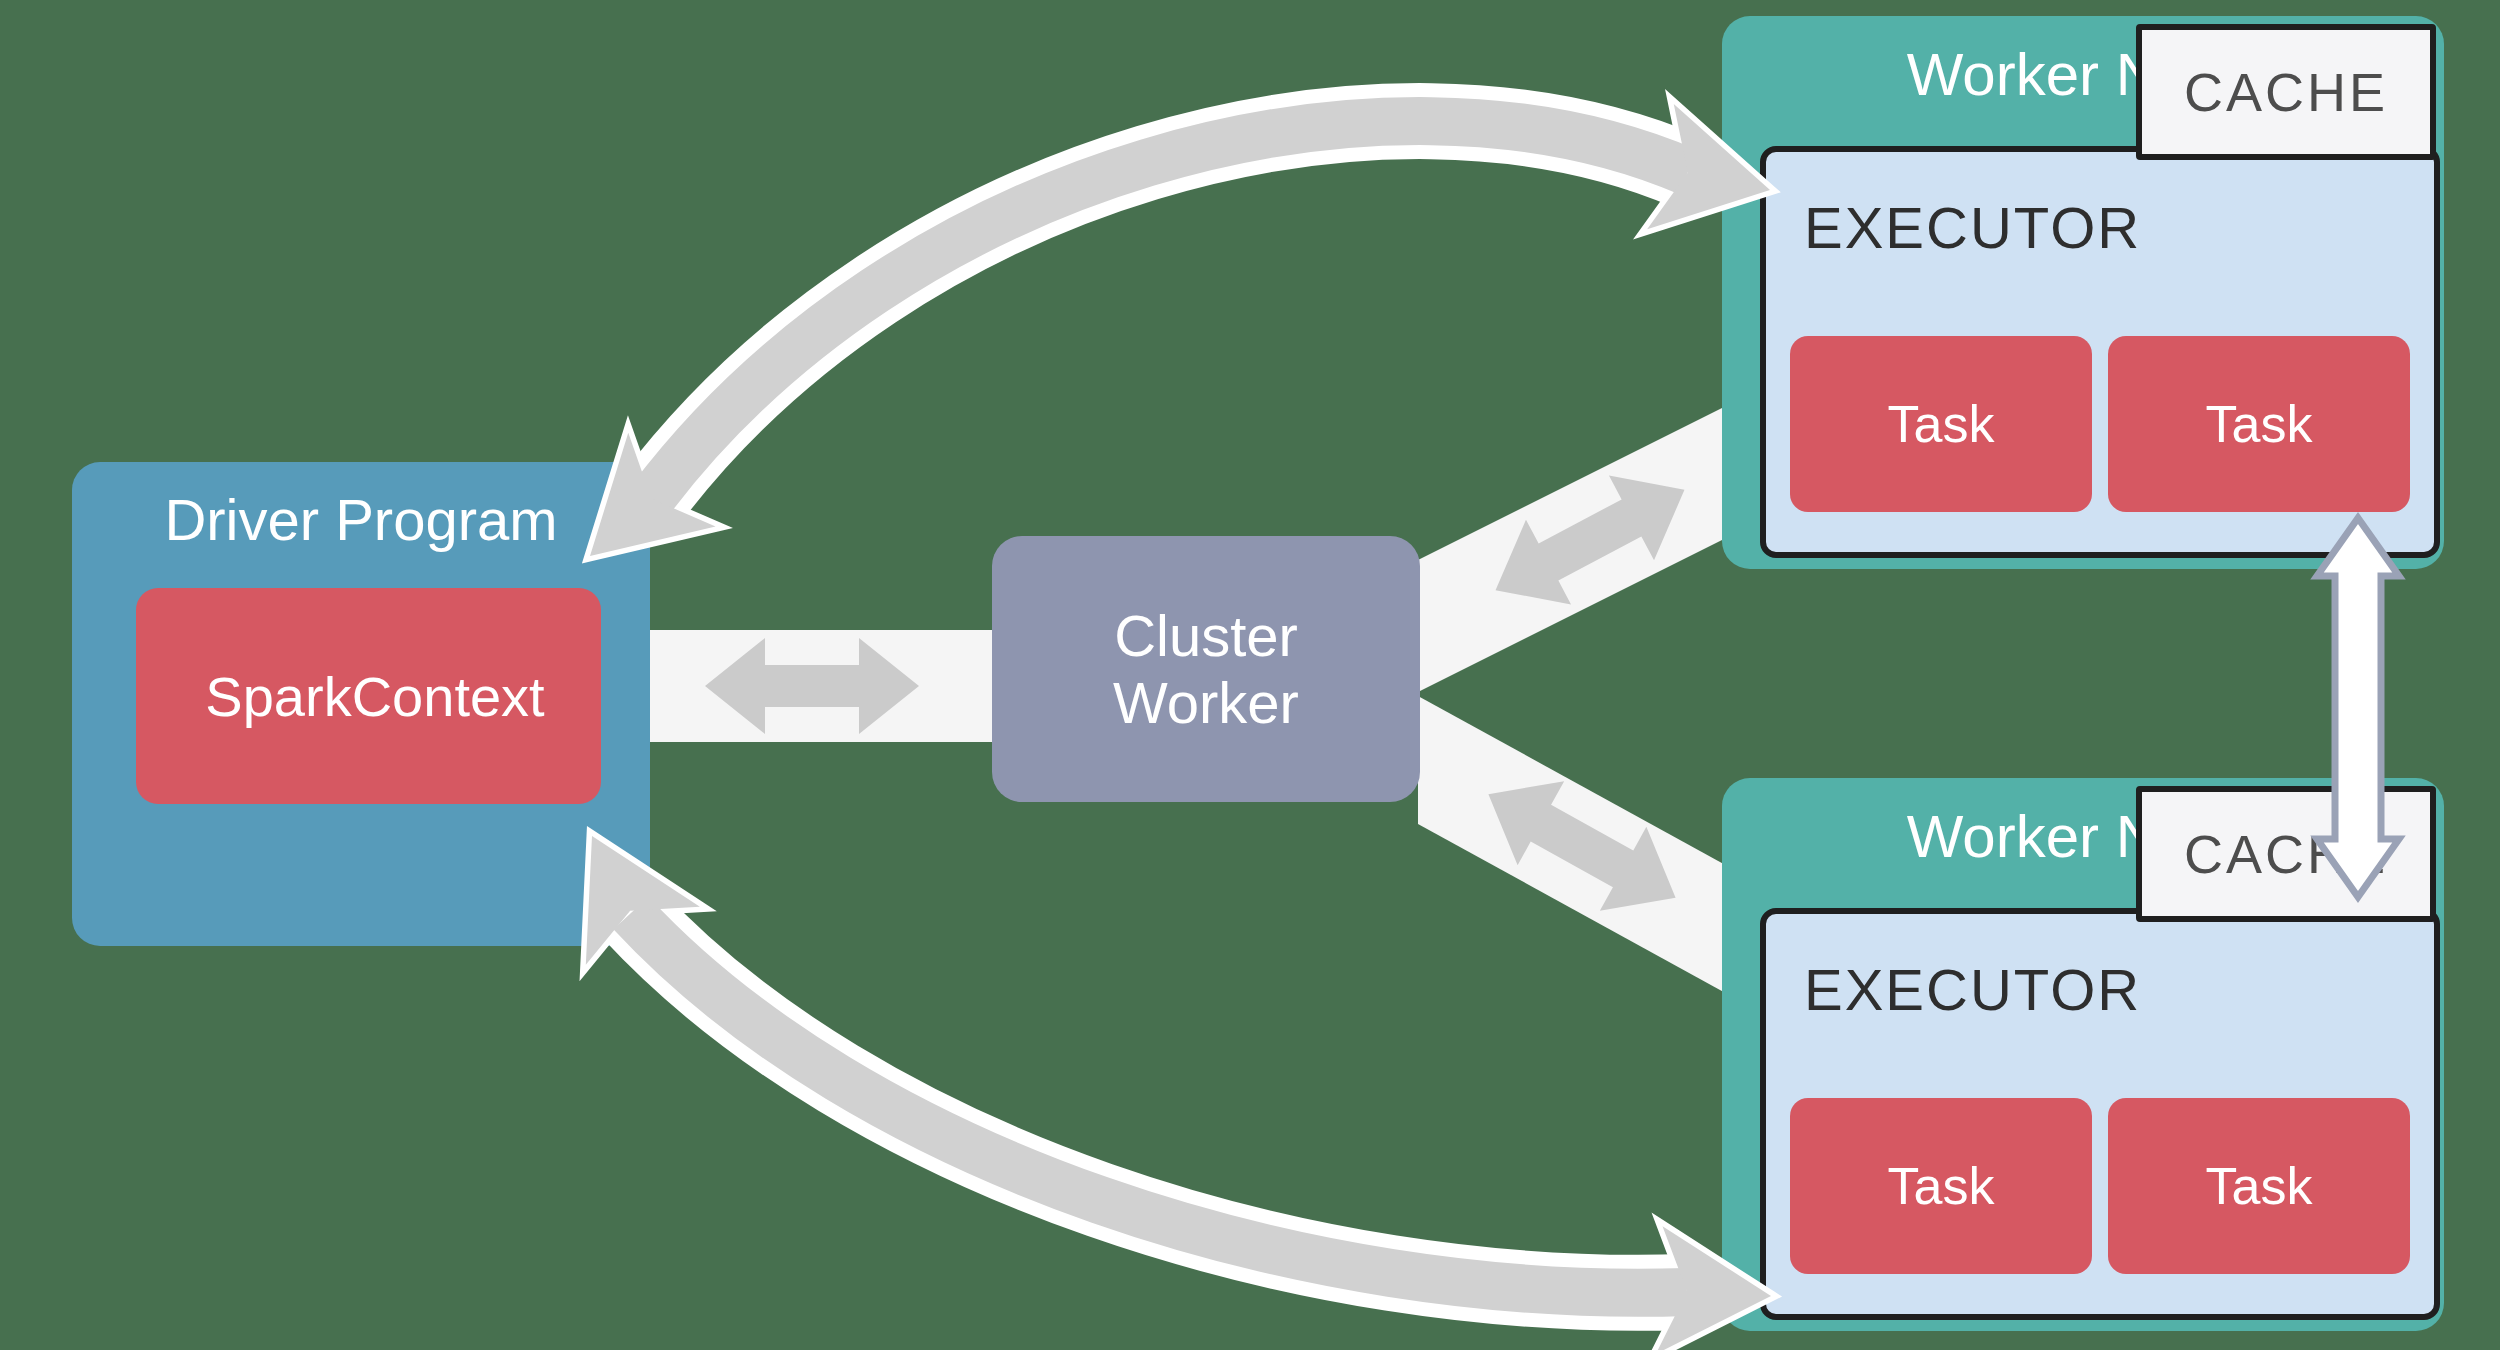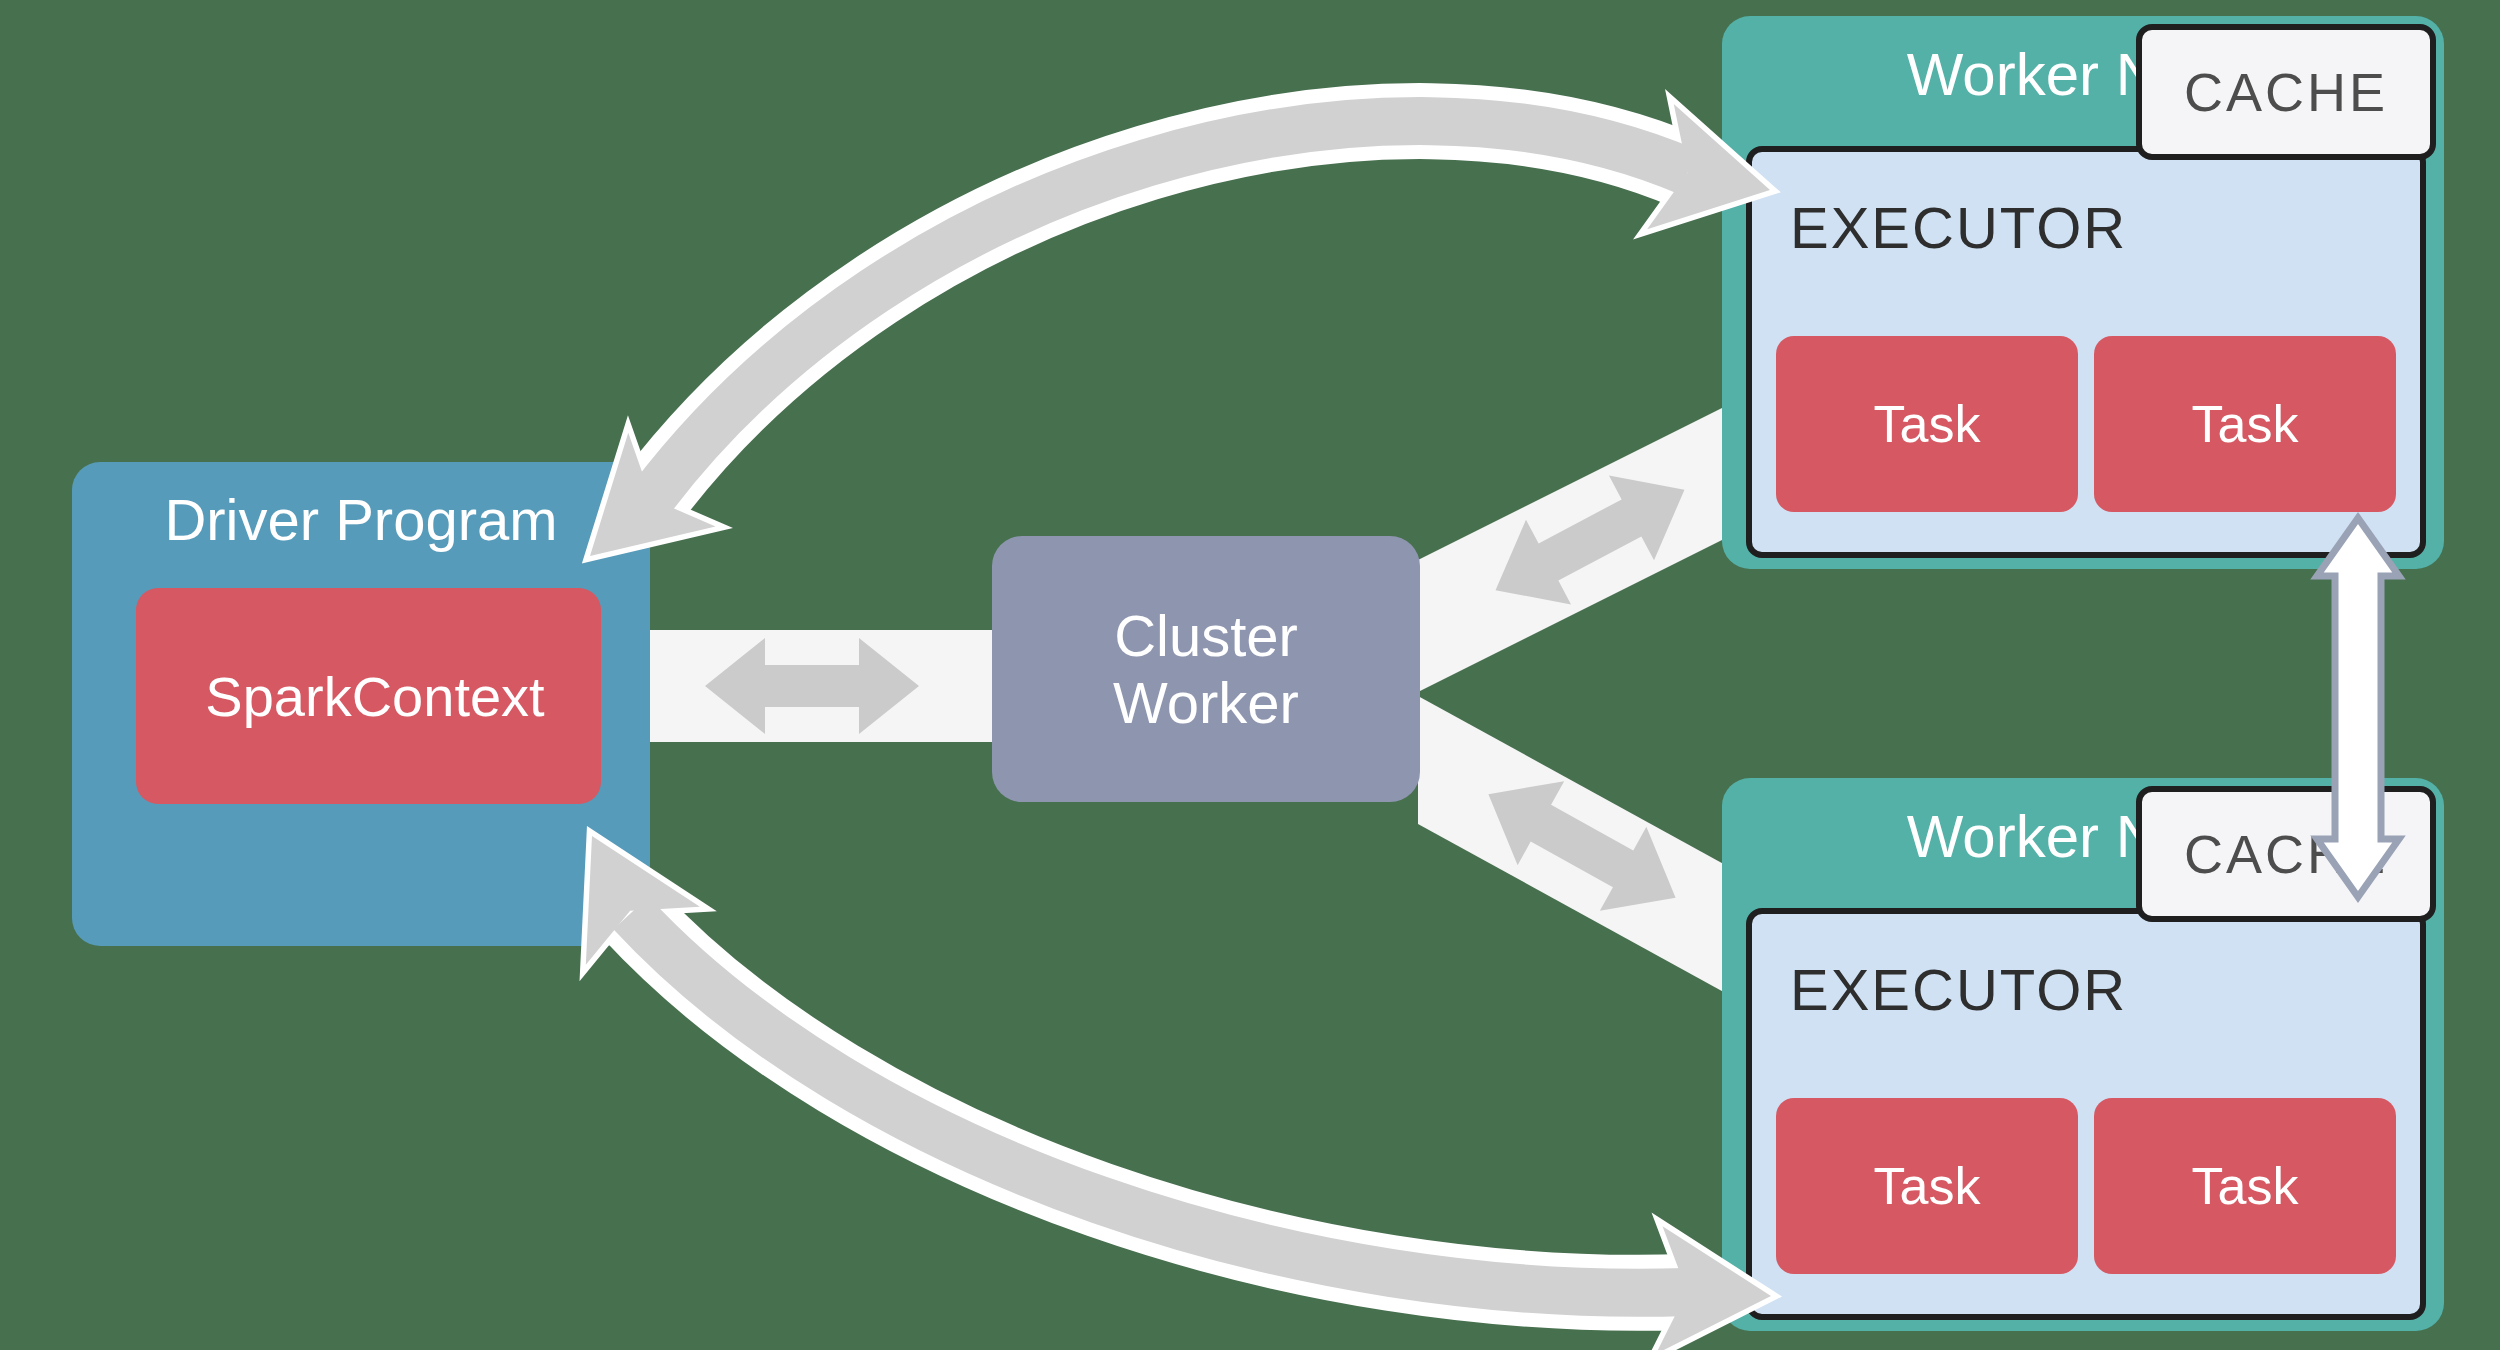--- a/index.html
+++ b/index.html
@@ -25,26 +25,26 @@
   .spark-box span{color:var(--white);font-size:56px;}
 
   .cluster-box{left:992px;top:536px;width:428px;height:266px;background:var(--cluster_gray);
     border-radius:30px;display:flex;flex-direction:column;align-items:center;justify-content:center;}
   .cluster-box span{color:var(--white);font-size:58px;line-height:1.16;}
 
   .worker-box{left:1722px;width:722px;height:553px;background:var(--teal);border-radius:28px;}
   .worker-1{top:16px;}
   .worker-2{top:778px;}
   .worker-title{font-size:60px;}
-  .executor-box{position:absolute;left:24px;top:130px;width:668px;height:400px;
+  .executor-box{position:absolute;left:38px;top:130px;width:668px;height:400px;
     background:var(--light_blue);border:6px solid var(--outline_dark);border-radius:16px;}
   .executor-label{position:absolute;left:38px;top:0;height:150px;display:flex;align-items:center;
     color:var(--executor_text);font-size:58px;letter-spacing:2px;}
   .cache-tab{position:absolute;top:8px;right:8px;width:300px;height:136px;box-sizing:border-box;
-    background:var(--cache_fill);border:6px solid var(--outline_dark);border-radius:16px;
+    background:var(--cache_fill);border:6px solid var(--outline_dark);border-radius:4px;
     display:flex;align-items:center;justify-content:center;}
   .cache-tab span{color:var(--cache_text);font-size:54px;letter-spacing:3px;}
   .tasks-row{position:absolute;left:24px;right:24px;top:184px;height:176px;display:flex;gap:16px;}
   .task-box{flex:1;background:var(--red);border-radius:18px;display:flex;align-items:center;justify-content:center;}
   .task-box span{color:var(--white);font-size:52px;}
 
   .band{fill:var(--band);}
   .glyph{fill:var(--glyph);}
   .curve-under{fill:none;stroke:var(--white);stroke-width:76;}
   .curve-top{fill:none;stroke:var(--curve_gray);stroke-width:48;}

